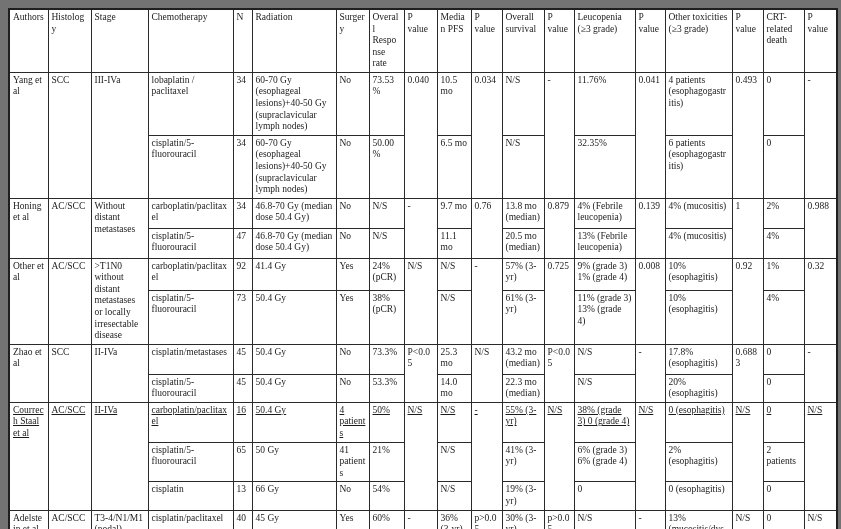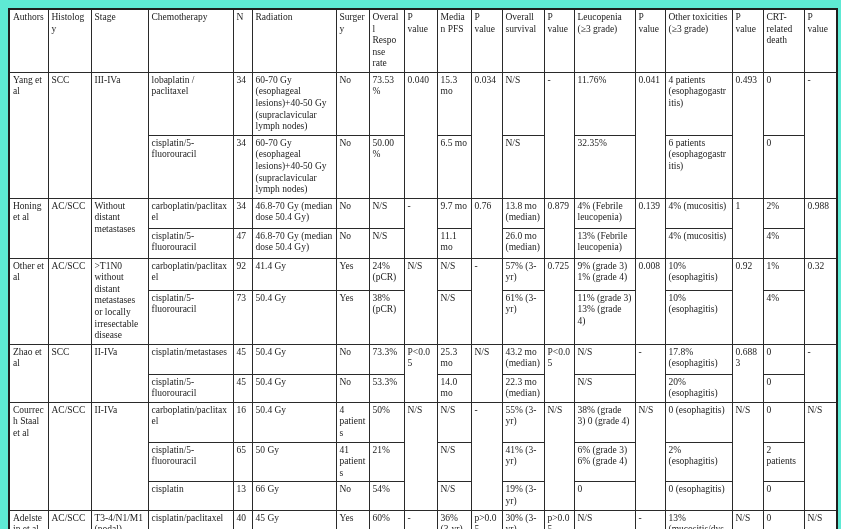--- a/index.html
+++ b/index.html
@@ -1,20 +1,20 @@
 <!DOCTYPE html>
 <html><head>
 <meta charset="utf-8">
 <style>
   html, body { margin: 0; padding: 0; background: #ffffff; }
   .page {
     position: relative;
     width: 841px;
     height: 529px;
-    background: #5eead4;
+    background: #737373;
     font-family: "Liberation Serif", "DejaVu Serif", serif;
     color: #1b1b1b;
     overflow: hidden;
   }
   table.trials {
     position: absolute;
     left: 8px;
     top: 8px;
     width: 828px;
     border-collapse: collapse;
@@ -89,21 +89,21 @@
         <tr style="height: 62px; font-family: Liberation Serif, serif;">
           <td rowspan="2">Yang et al</td>
           <td rowspan="2">SCC</td>
           <td rowspan="2">III-IVa</td>
           <td>lobaplatin / paclitaxel</td>
           <td>34</td>
           <td>60-70 Gy (esophageal lesions)+40-50 Gy (supraclavicular lymph nodes)</td>
           <td>No</td>
           <td>73.53%</td>
           <td rowspan="2">0.040</td>
-          <td>15.3 mo</td>
+          <td>10.5 mo</td>
           <td rowspan="2">0.034</td>
           <td>N/S</td>
           <td rowspan="2">-</td>
           <td>11.76%</td>
           <td rowspan="2">0.041</td>
           <td>4 patients (esophagogastritis)</td>
           <td rowspan="2">0.493</td>
           <td>0</td>
           <td rowspan="2">-</td>
         </tr>
@@ -140,21 +140,21 @@
           <td>2%</td>
           <td rowspan="2">0.988</td>
         </tr>
         <tr style="height: 30px;">
           <td>cisplatin/5-fluorouracil</td>
           <td>47</td>
           <td>46.8-70 Gy (median dose 50.4 Gy)</td>
           <td>No</td>
           <td>N/S</td>
           <td>11.1 mo</td>
-          <td>26.0 mo (median)</td>
+          <td>20.5 mo (median)</td>
           <td>13% (Febrile leucopenia)</td>
           <td>4% (mucositis)</td>
           <td>4%</td>
         </tr>
         <tr style="height: 26px;">
           <td rowspan="2">Other et al</td>
           <td rowspan="2">AC/SCC</td>
           <td rowspan="2">&gt;T1N0 without distant metastases or locally irresectable disease</td>
           <td>carboplatin/paclitaxel</td>
           <td>92</td>
@@ -211,21 +211,21 @@
           <td>45</td>
           <td>50.4 Gy</td>
           <td>No</td>
           <td>53.3%</td>
           <td>14.0 mo</td>
           <td>22.3 mo (median)</td>
           <td>N/S</td>
           <td>20% (esophagitis)</td>
           <td>0</td>
         </tr>
-        <tr style="height: 28px;">
+        <tr style="height: 28px; text-decoration: underline;">
           <td rowspan="3">Courrech Staal et al</td>
           <td rowspan="3">AC/SCC</td>
           <td rowspan="3">II-IVa</td>
           <td>carboplatin/paclitaxel</td>
           <td>16</td>
           <td>50.4 Gy</td>
           <td>4 patients</td>
           <td>50%</td>
           <td rowspan="3">N/S</td>
           <td>N/S</td>

